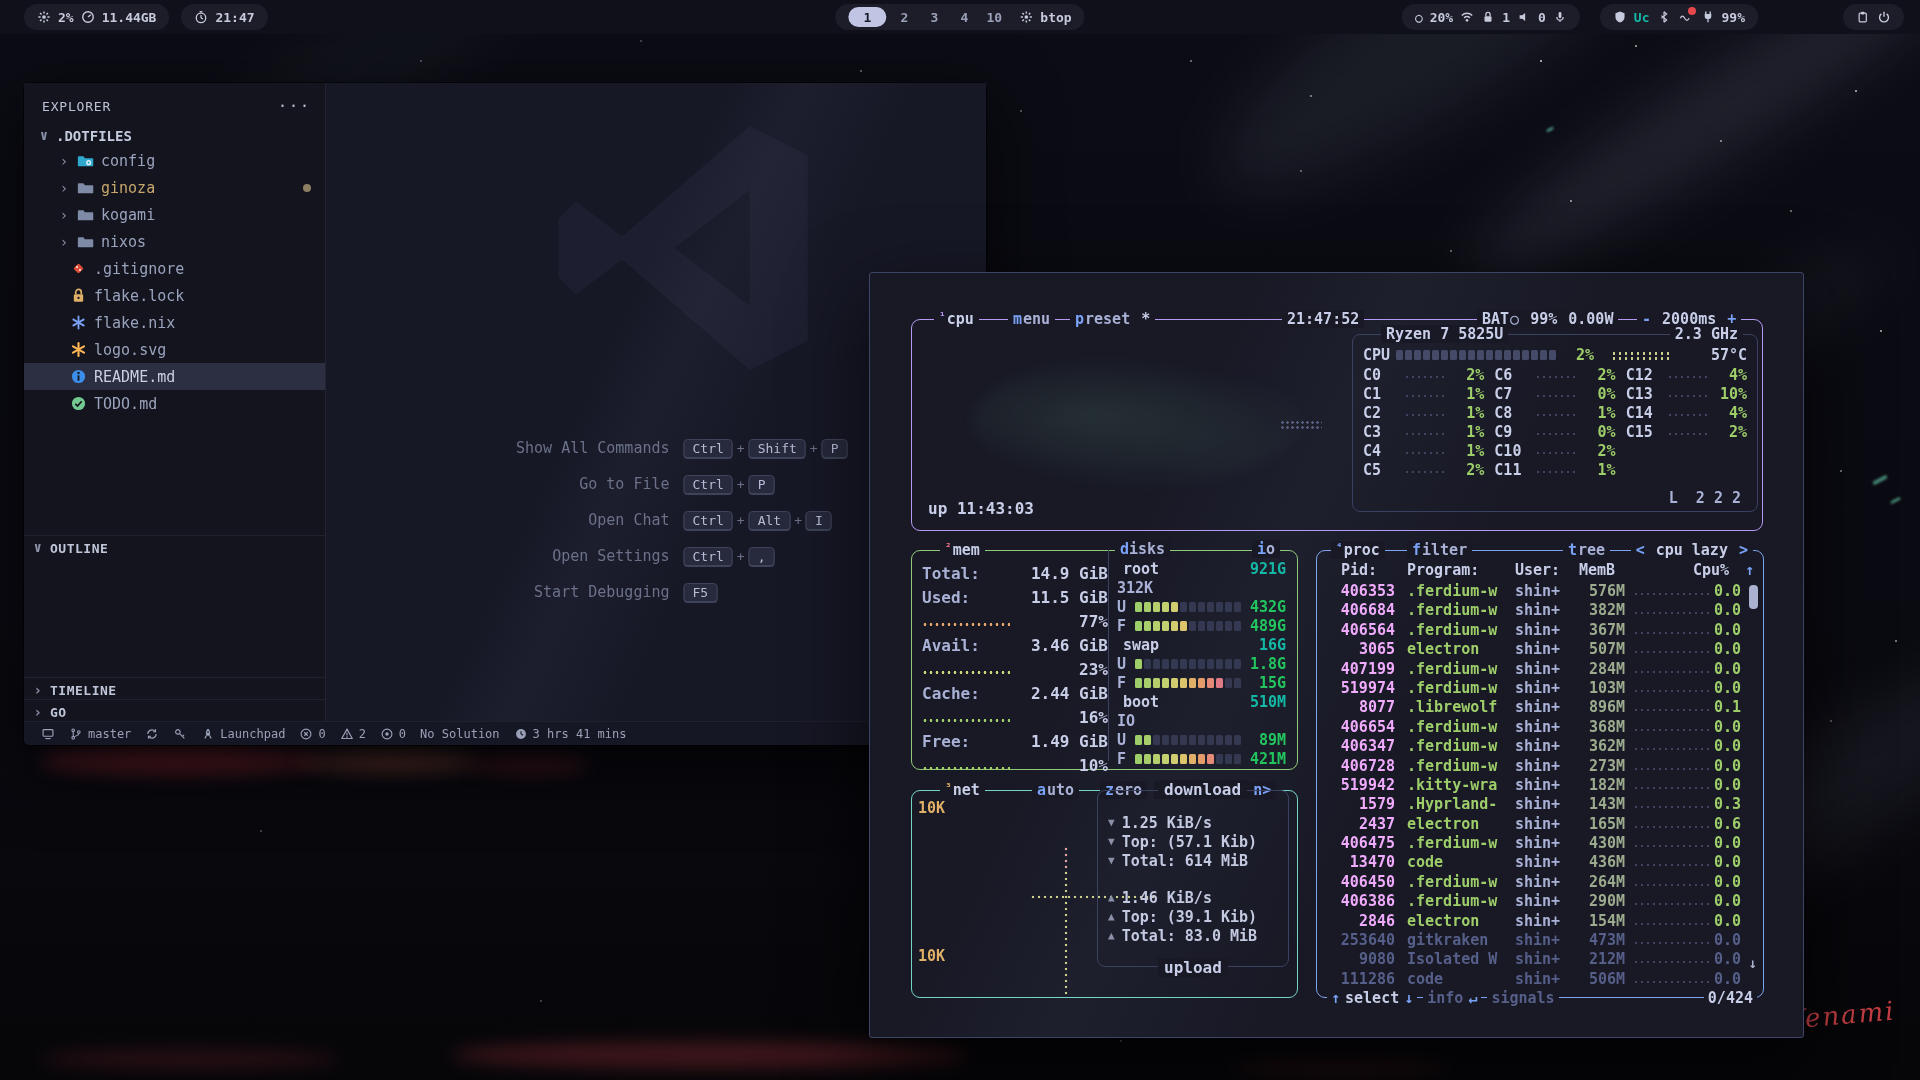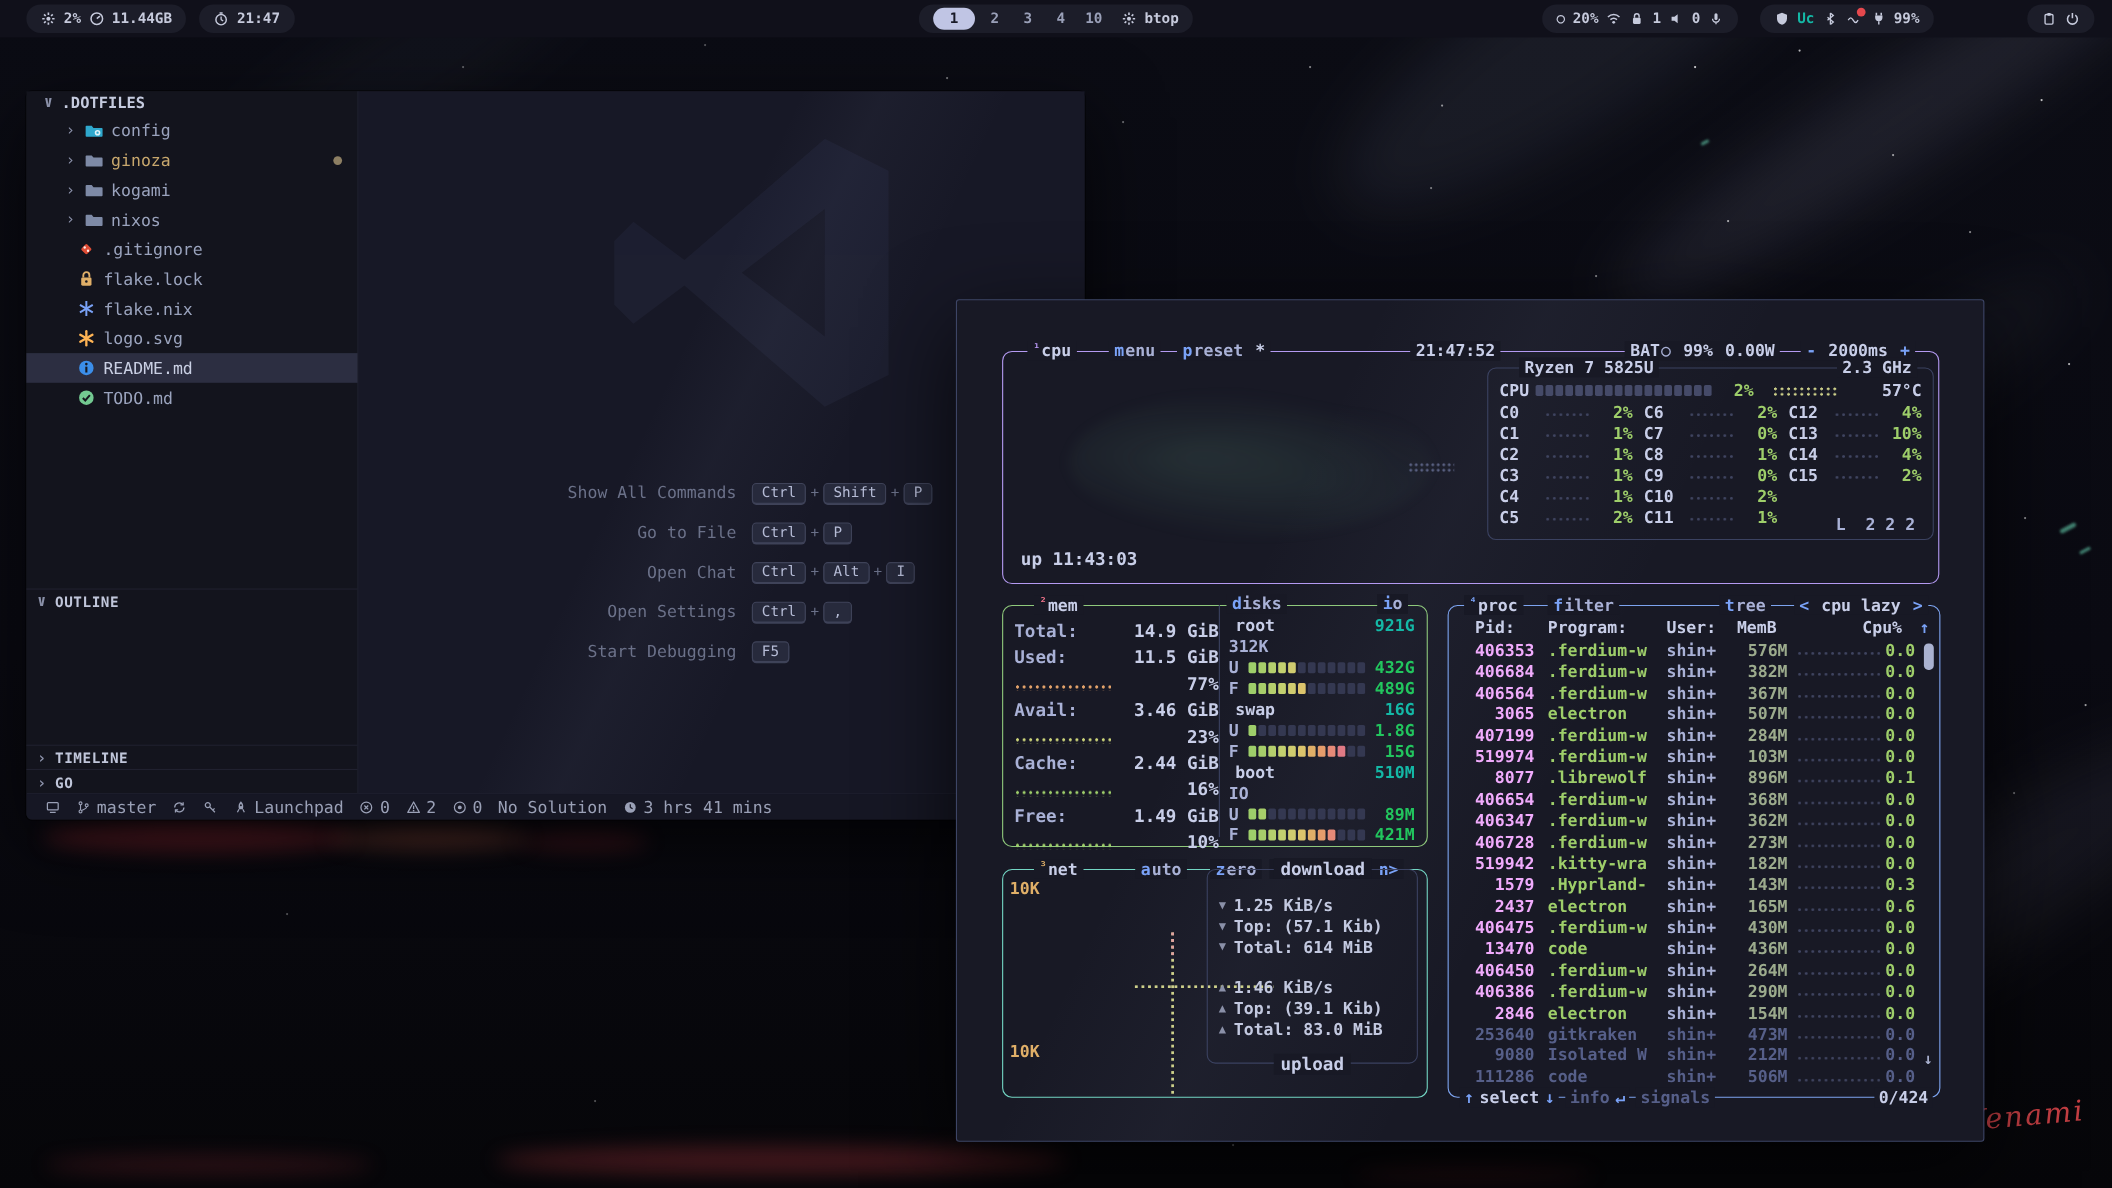--- a/index.html
+++ b/index.html
@@ -106,21 +106,21 @@
   .shortcuts { position:absolute; left:50%; transform:translateX(-50%); top:355px;
     display:flex; flex-direction:column; gap:15px; z-index:2; }
   .sc-row { display:flex; align-items:center; gap:14px; }
   .sc-label { width:205px; text-align:right; color:#6b7189; font-size:15px; line-height:21px; }
   .sc-keys { display:flex; align-items:center; gap:4px; }
   .kbd { background:#272a3c; border:1px solid #3f4359; border-radius:4px; padding:1px 8px;
     font-size:13px; color:#b6bcd6; box-shadow:0 1px 0 #3f4359; }
   .sc-plus { color:#6b7189; font-size:13px; }
 
   .statusbar { height:24px; background:#161724; border-top:1px solid #20212f;
-    display:flex; align-items:center; font-size:15px; color:#9aa0b6; padding:0 10px;
+    display:flex; align-items:center; font-size:12px; color:#9aa0b6; padding:0 10px;
     border-radius:0 0 5px 5px; }
   .sb-item { display:flex; align-items:center; gap:5px; padding:0 7px; height:100%;
     cursor:pointer; white-space:nowrap; }
   .sb-item .ico, .sb-item .ico svg { width:14px; height:14px; display:inline-flex; }
   .sb-right { margin-left:auto; display:flex; }
 
   
   .btop { position:absolute; left:869px; top:272px; width:935px; height:766px;
     background:#181925; border:1px solid #3d4566; border-radius:3px; z-index:20;
     box-shadow:0 26px 80px rgba(0,0,0,.7); color:#a9b1d6; font-weight:700; }
@@ -132,21 +132,21 @@
   .net-box  { left:41px;  top:517px; width:387px; height:208px; border-color:#73d6c4; }
   .proc-box { left:446px; top:277px; width:448px; height:448px; border-color:#7da4f0; }
   .blab { position:absolute; top:-10px; background:#181925; padding:0 5px; font-size:15px;
     display:inline-flex; align-items:baseline; gap:1px; white-space:nowrap; }
   .blab .sup { font-size:11px; transform:translateY(-4px); }
   .w   { color:#c8cee8; } .g { color:#a9b1d6; } .grn { color:#9ece6a; }
   .gold{ color:#e0af68; } .blu { color:#7aa2f7; } .dim { color:#565f89; }
   .purple { color:#bb9af7; }
 
   .inner-panel { position:absolute; border:1px solid #3b4261; border-radius:8px; background:transparent; }
-  .cpu-inner { left:440px; top:14px; width:406px; height:157px; padding:6px 10px 4px 10px; }
+  .cpu-inner { left:440px; top:14px; width:406px; height:178px; padding:6px 10px 4px 10px; }
   .cpu-inner .ilab { position:absolute; top:-10px; background:#181925; padding:0 5px; font-size:15px; }
   .cpurow { display:flex; align-items:center; height:19px; font-size:15px; gap:6px; }
   .blockmeter { display:flex; gap:2px; }
   .blockmeter b { width:7px; height:10px; border-radius:1.5px; background:#454a68; }
   .core-grid { display:flex; gap:10px; margin-top:1px; }
   .core-col { flex:1; }
   .core-row { display:flex; align-items:center; height:19px; font-size:15px; gap:5px; }
   .core-name { width:36px; color:#c8cee8; }
   .leader { flex:1; height:4px; align-self:flex-end; margin-bottom:5px;
     background-image:radial-gradient(circle, #3f4460 1px, transparent 1.4px);
@@ -383,20 +383,24 @@
               <line x1="8" y1="2" x2="8" y2="7.6" stroke="currentColor" stroke-width="1.6"></line>
             </svg>
           </span>
       </div>
     </div>
   </div>
 
   <div class="vscode">
     <div class="vs-body">
       <aside class="sidebar">
+        <div class="exp-header">
+          <span>EXPLORER</span>
+          <span class="exp-dots">···</span>
+        </div>
         <div class="root-row">
           <span class="chev down">∨</span>
           <span>.DOTFILES</span>
         </div>
         <div id="tree">
             <div class="tree-row">
               <span class="chev">›</span>
               <span class="fi">
                 <svg viewBox="0 0 16 16">
                   <path d="M1.6 4 h4.4 l1.5 1.9 h7 a.8.8 0 0 1 .8.8 v6 a.8.8 0 0 1 -.8.8 H1.6 a.8.8 0 0 1 -.8-.8 V4.8 A.8.8 0 0 1 1.6 4 Z" fill="#2fa8cd"></path>

